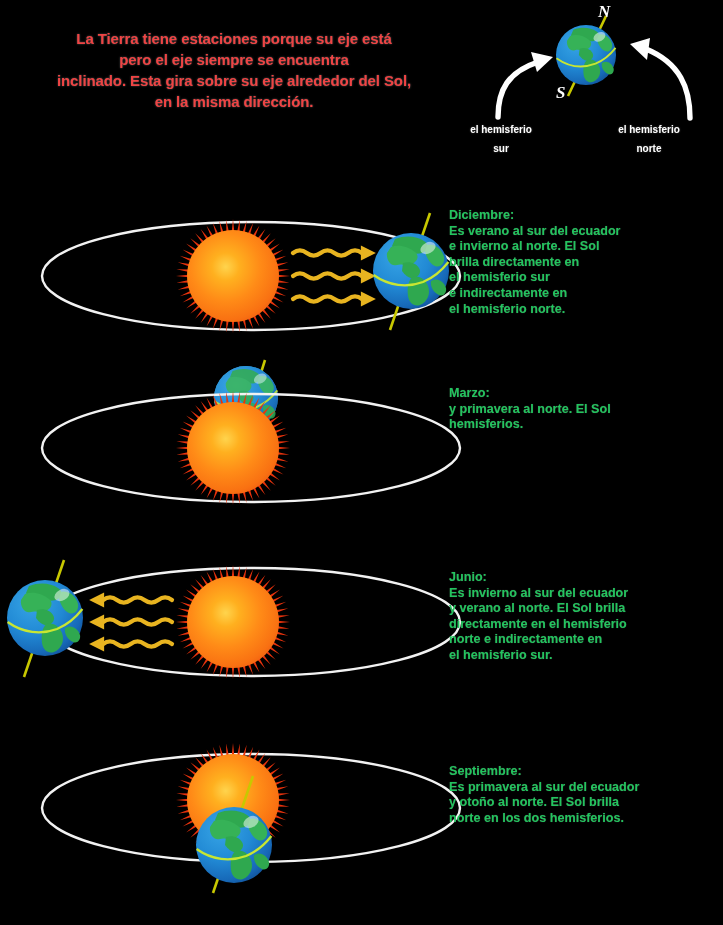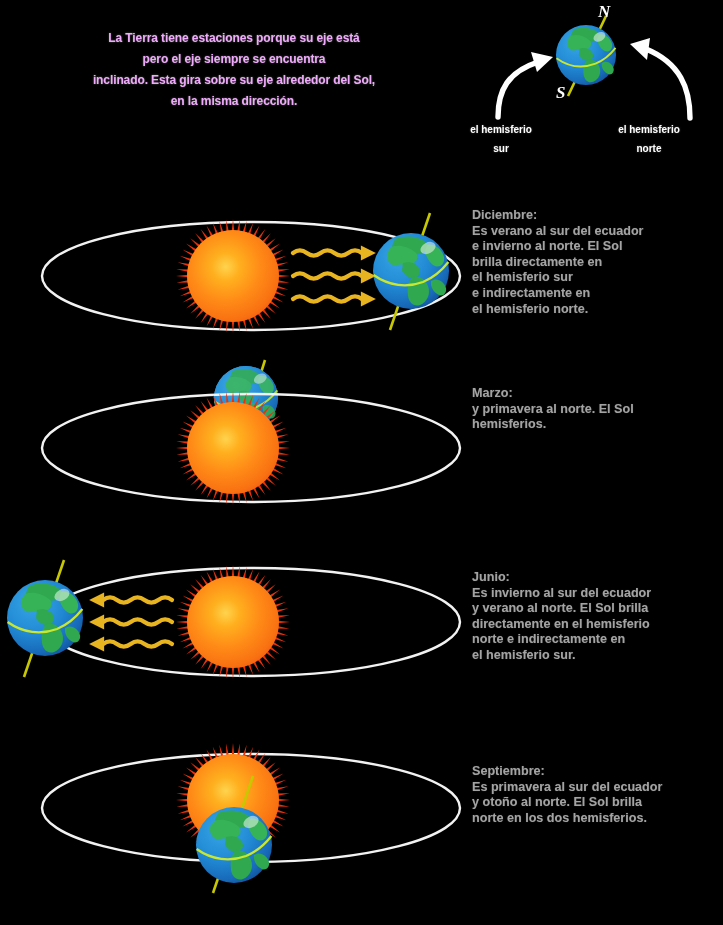--- a/index.html
+++ b/index.html
@@ -22,25 +22,25 @@
     background: #000000;
   }
 
   
   #intro-title {
     position: absolute;
     left: 8px;
     top: 28px;
     width: 452px;
     text-align: center;
-    font-size: 12px;
+    font-size: 15px;
     font-weight: bold;
     line-height: 21px;
     letter-spacing: -0.1px;
-    color: #f0abfc;
+    color: #ef4444;
     text-shadow: 0 0 2px rgba(255,255,255,0.35);
   }
   #intro-title .tline { display: block; white-space: nowrap; }
 
   
   .hemi-label {
     position: absolute;
     font-size: 10px;
     font-weight: bold;
     line-height: 19px;
@@ -60,26 +60,26 @@
     font-weight: bold;
     font-size: 17px;
     color: #ffffff;
   }
   #pole-north-label { left: 598px; top: 2px; }
   #pole-south-label { left: 556px; top: 83px; }
 
   
   .panel-text {
     position: absolute;
-    left: 472px;
+    left: 449px;
     width: 244px;
     font-size: 12.6px;
     font-weight: bold;
     line-height: 15.6px;
-    color: #a3a3a3;
+    color: #22c55e;
     text-shadow: 0 0 1px rgba(255,255,255,0.25);
   }
   .panel-text .l { display: block; white-space: nowrap; }
   #panel-text-december { top: 208px; }
   #panel-text-march    { top: 386px; }
   #panel-text-june     { top: 570px; }
   #panel-text-september{ top: 764px; }
 
   
   svg.scene {

